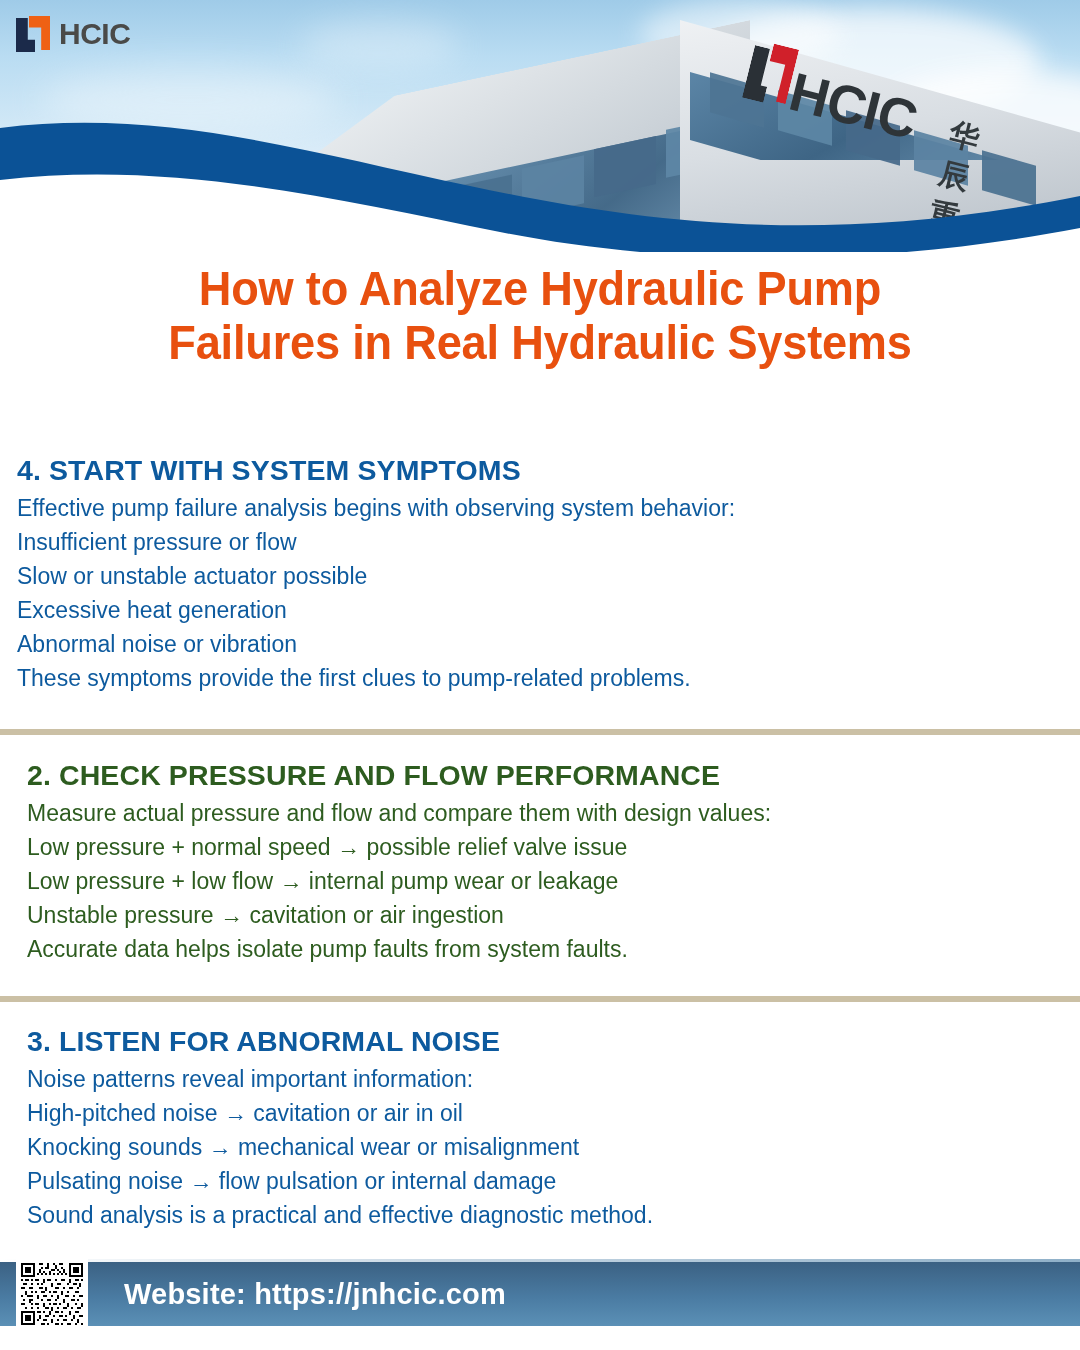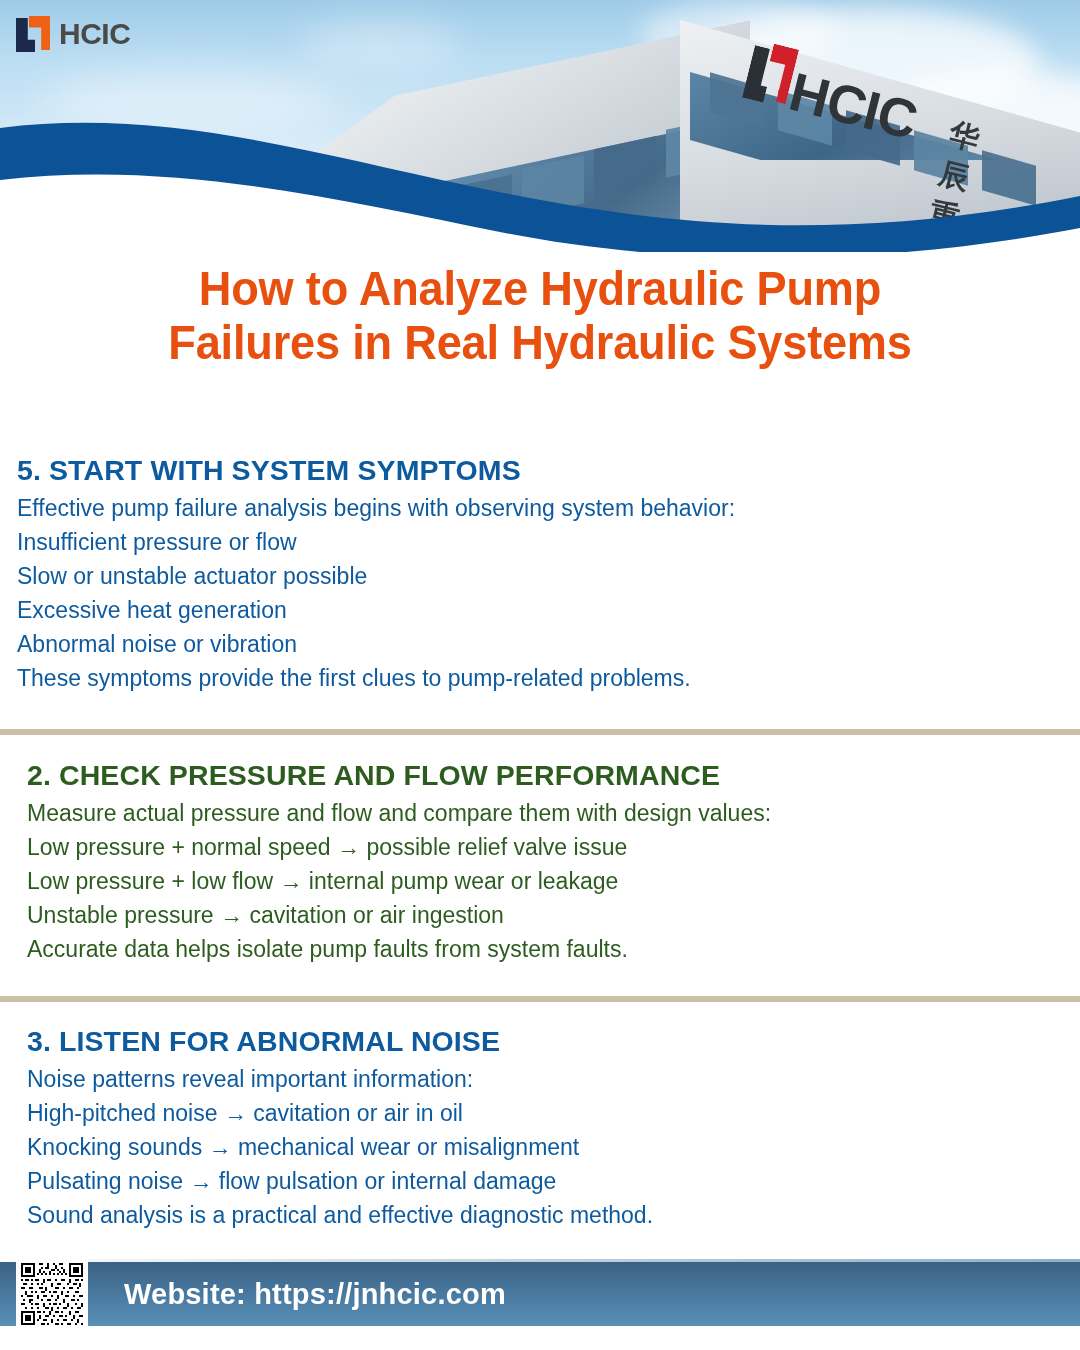--- a/index.html
+++ b/index.html
@@ -252,21 +252,21 @@
   </span>
   <span class="brand-text">HCIC</span>
 </div>
 
 <div class="title">
   <div>How to Analyze Hydraulic Pump</div>
   <div>Failures in Real Hydraulic Systems</div>
 </div>
 
 <div class="section" id="section-1">
-  <div class="sec-head">5. START WITH SYSTEM SYMPTOMS</div>
+  <div class="sec-head">4. START WITH SYSTEM SYMPTOMS</div>
   <div class="sec-line">Effective pump failure analysis begins with observing system behavior:</div>
   <div class="sec-line">Insufficient pressure or flow</div>
   <div class="sec-line">Slow or unstable actuator possible</div>
   <div class="sec-line">Excessive heat generation</div>
   <div class="sec-line">Abnormal noise or vibration</div>
   <div class="sec-line">These symptoms provide the first clues to pump-related problems.</div>
 </div>
 
 <div class="divider" id="divider-1"></div>
 

